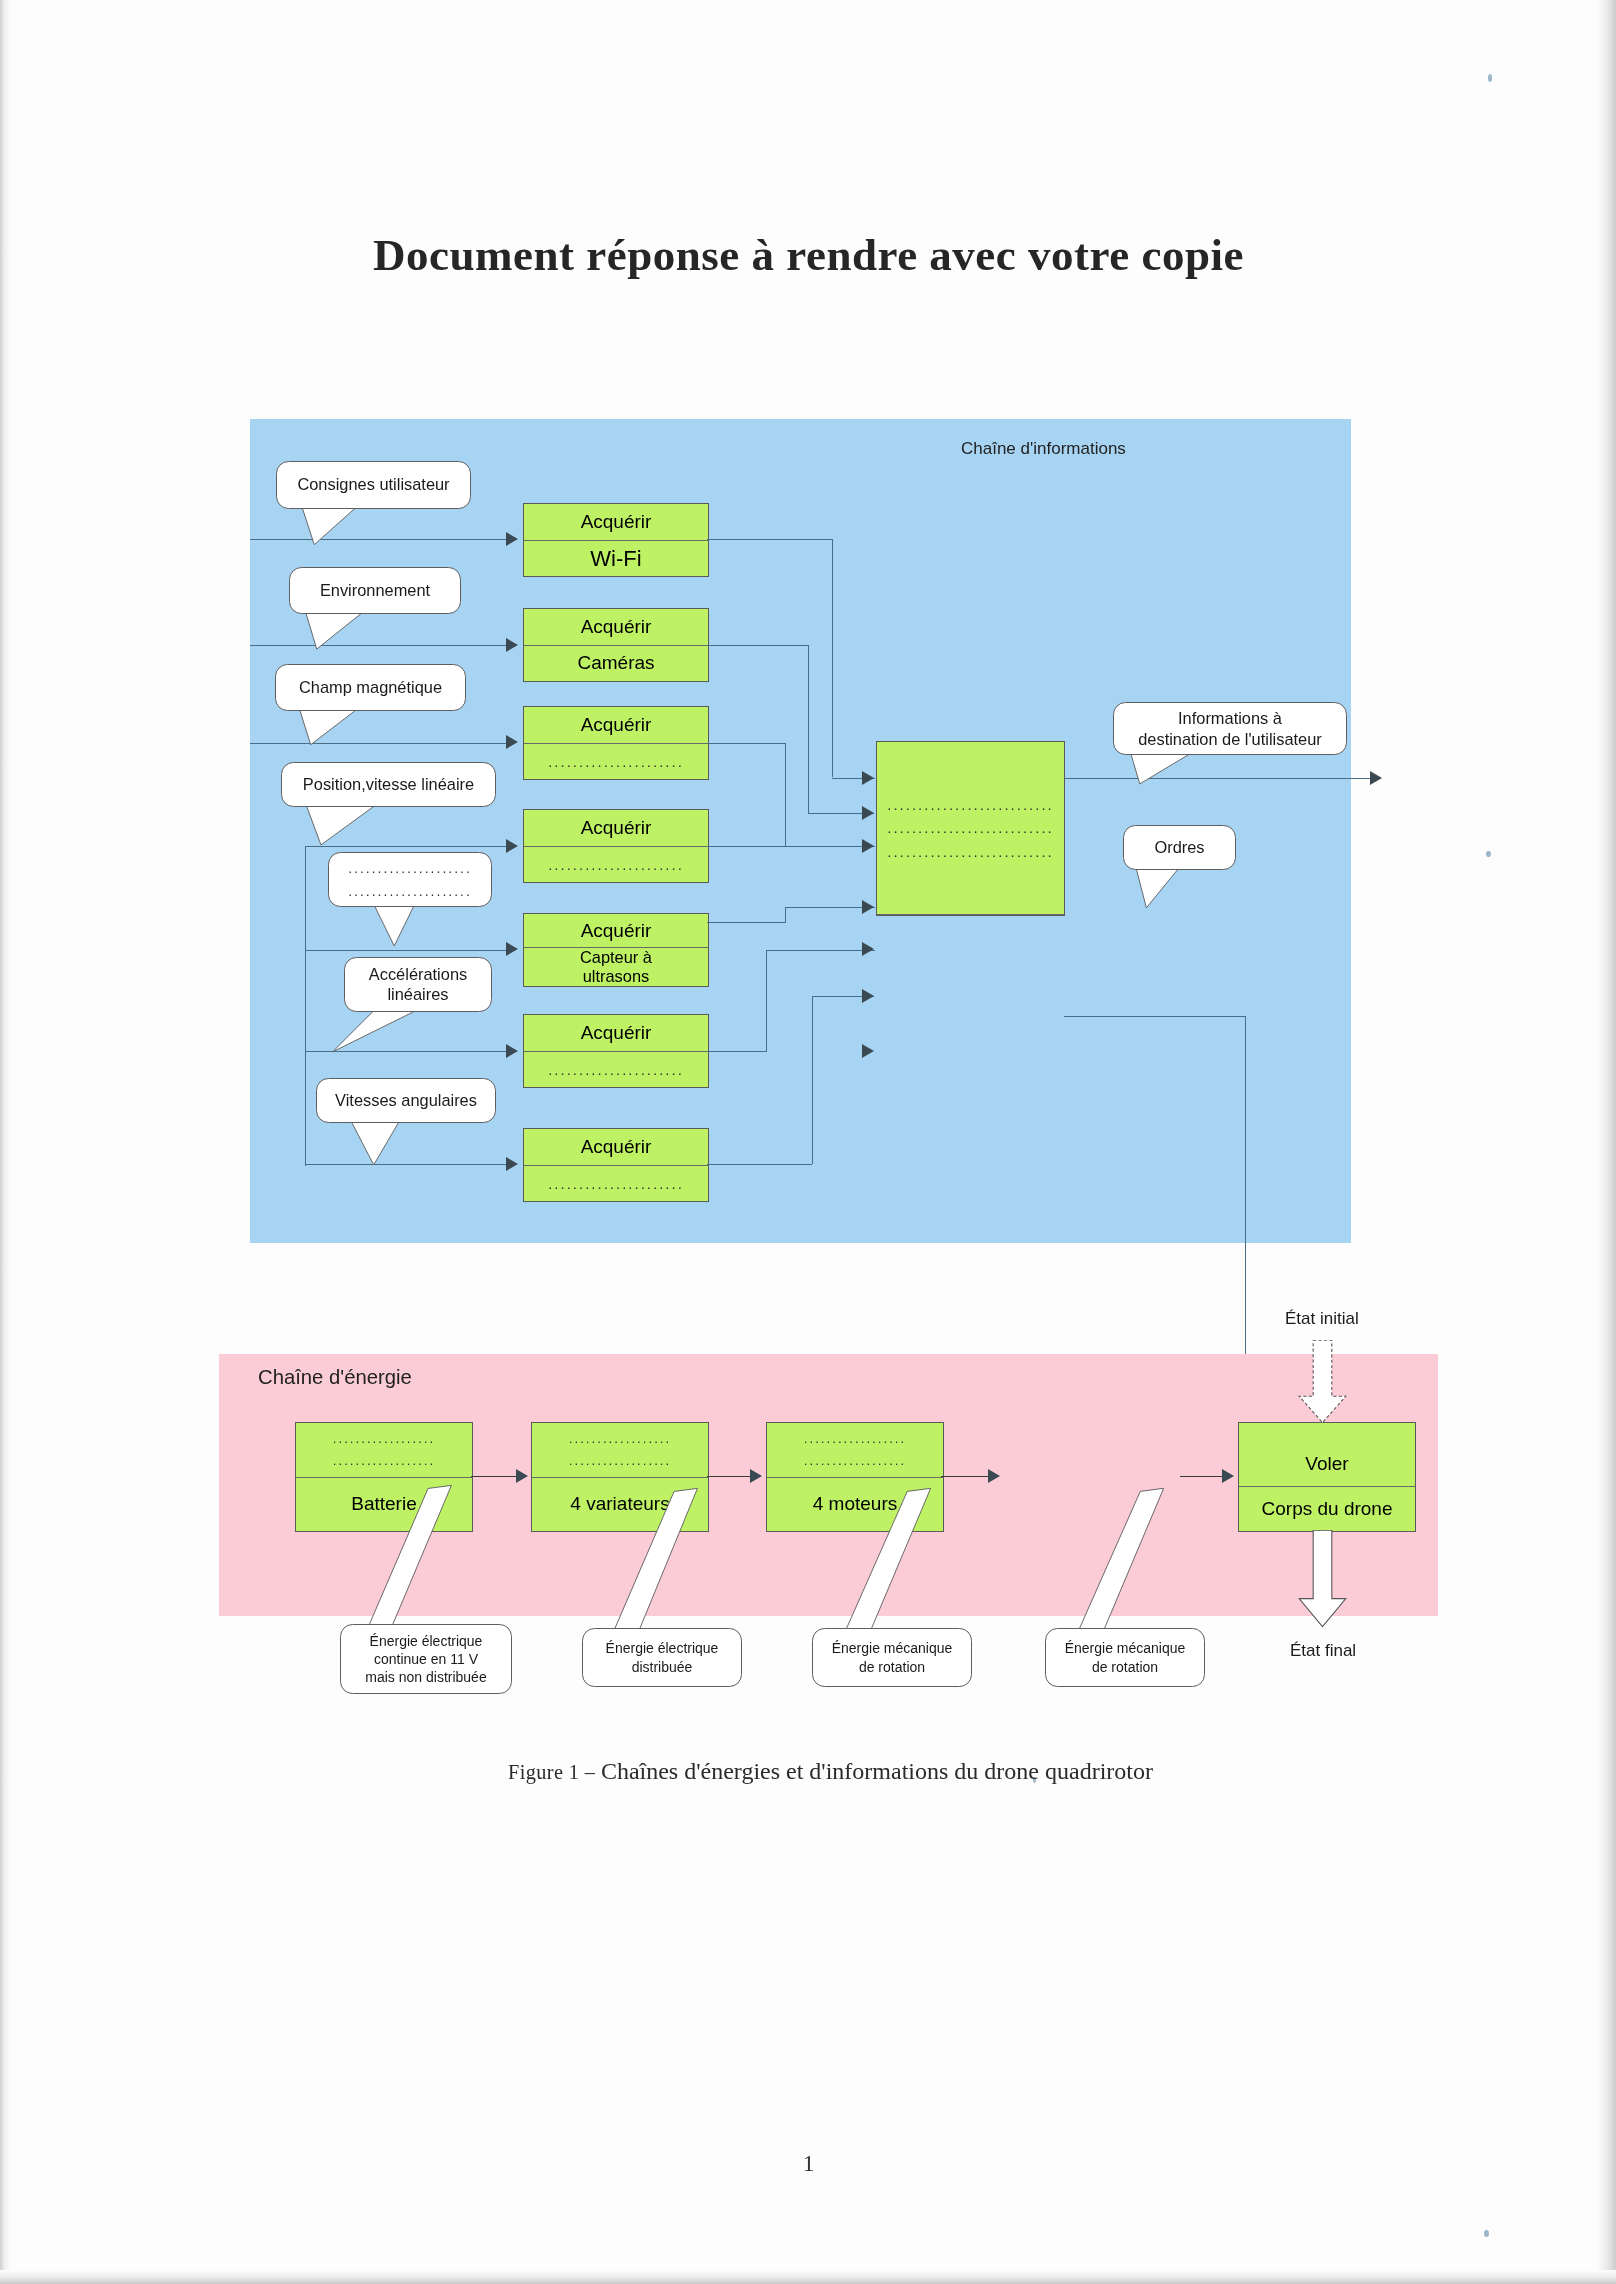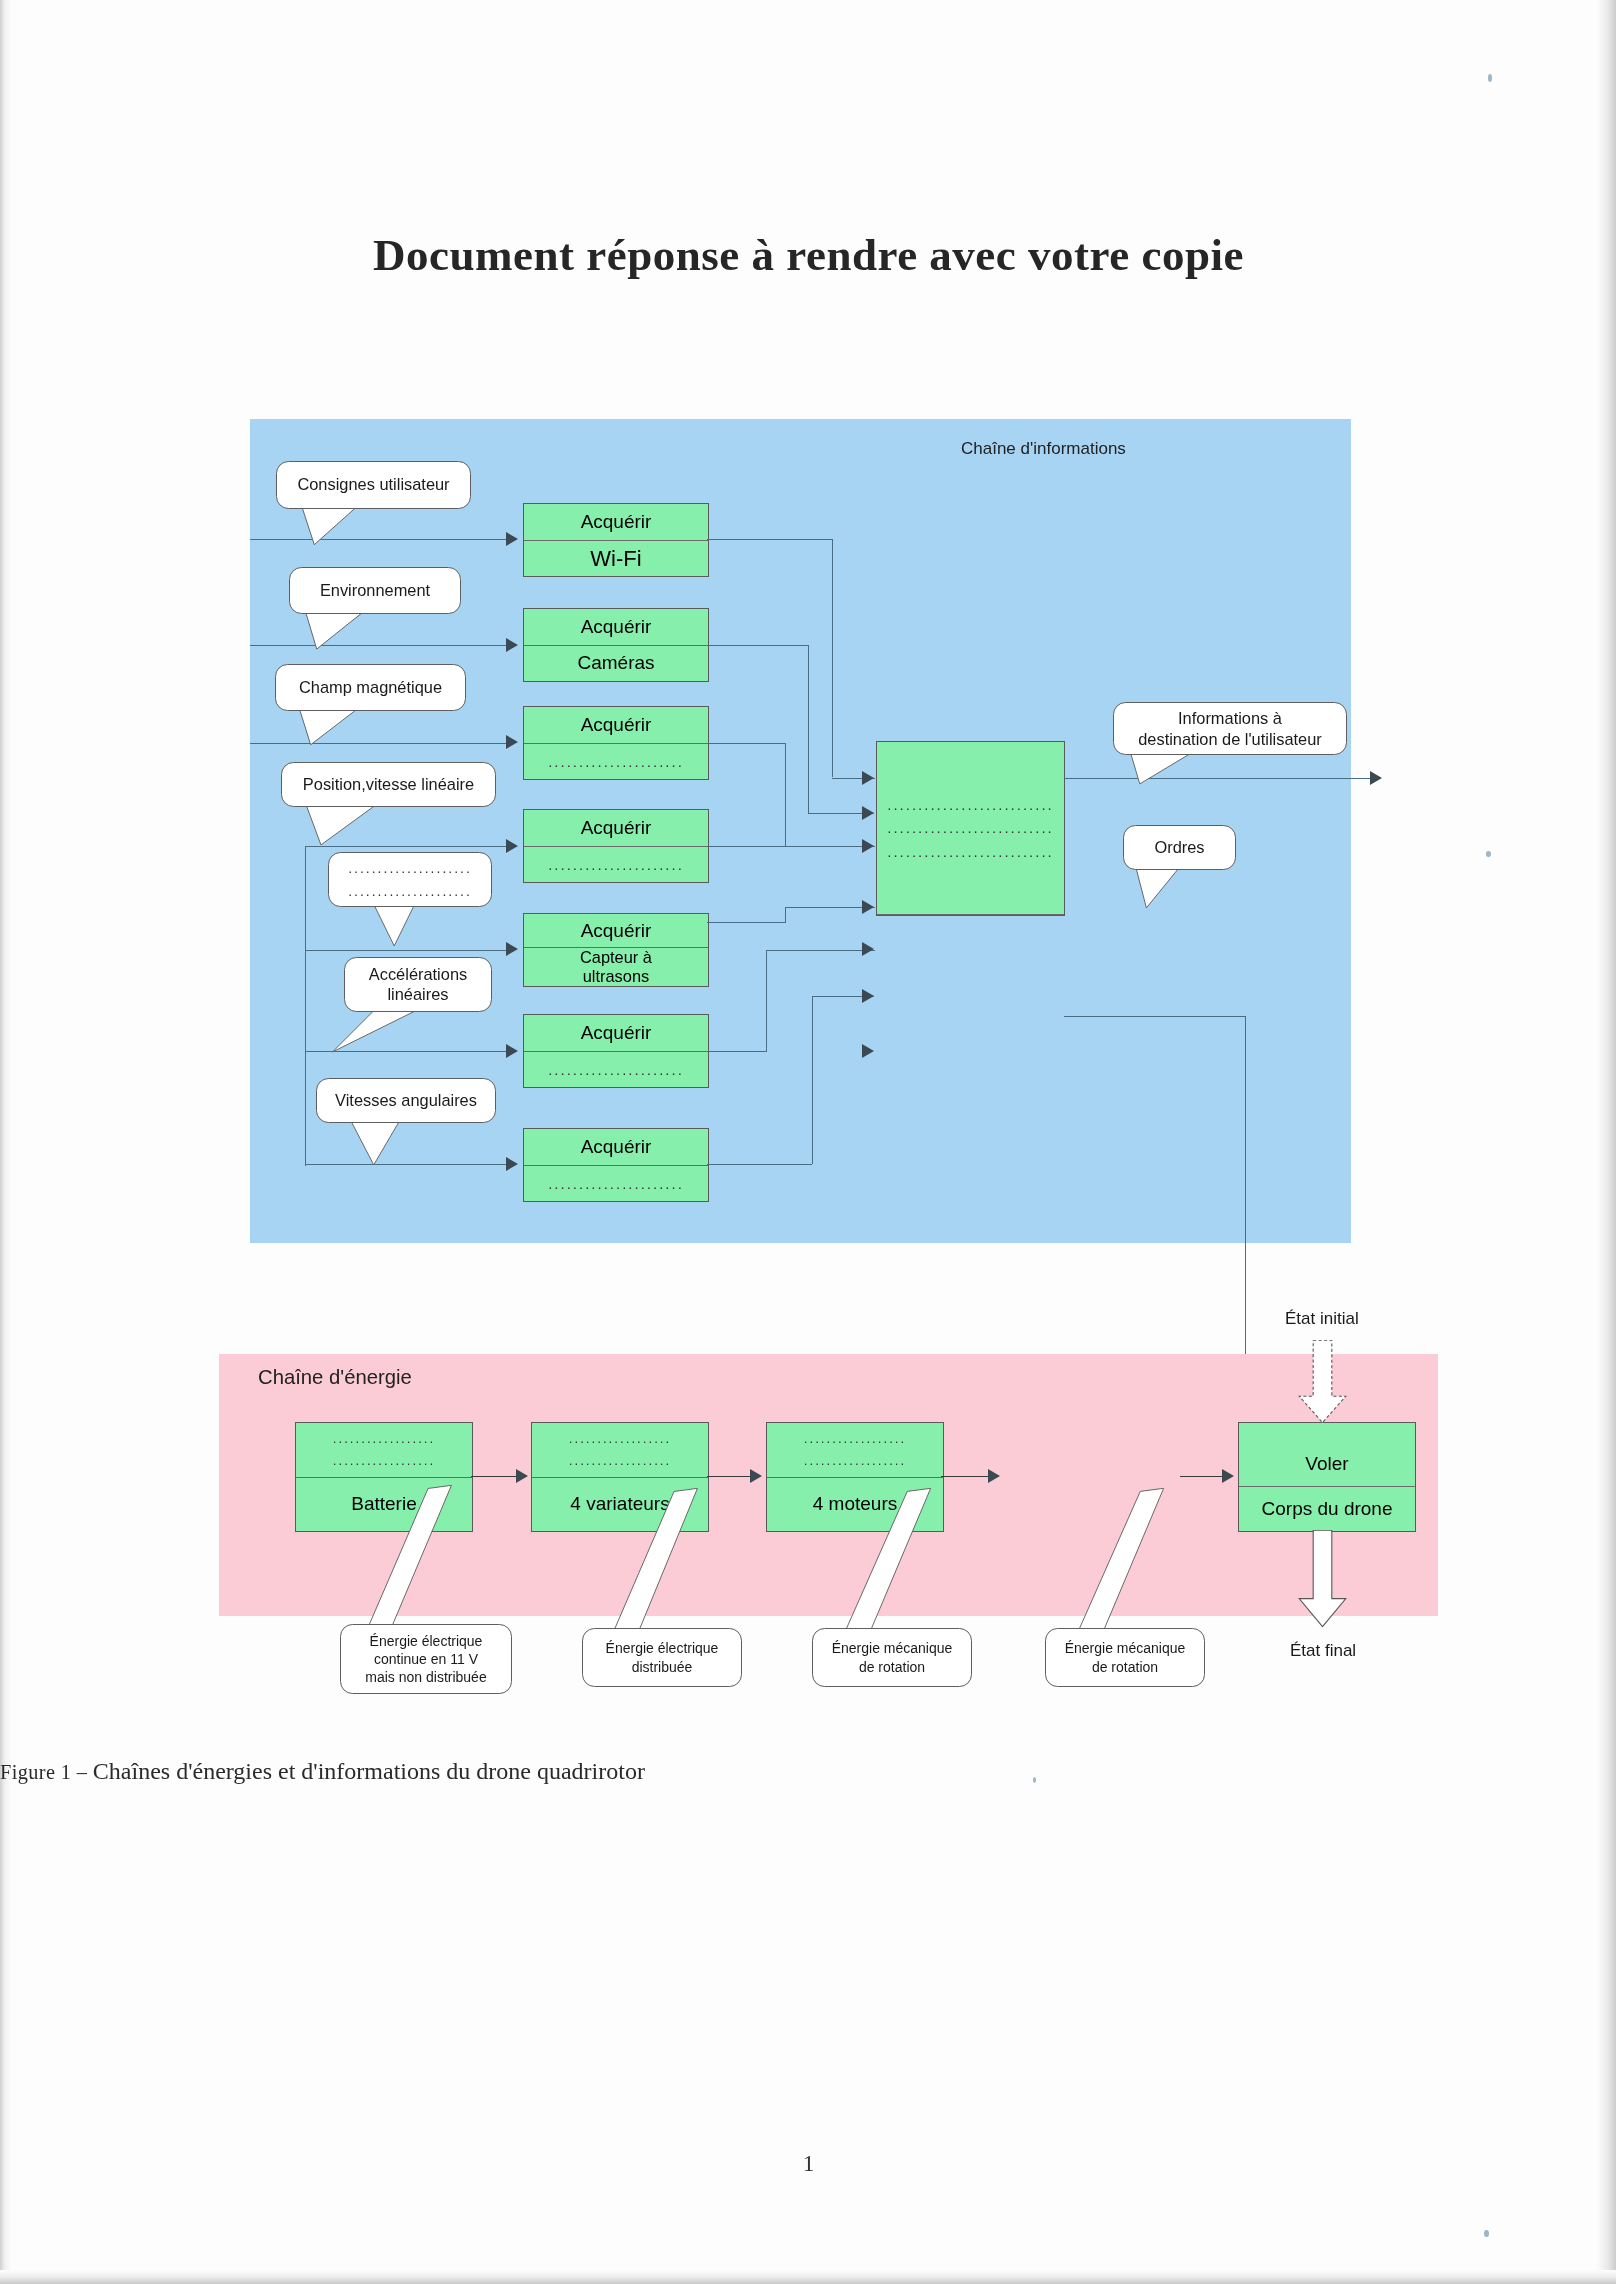--- a/index.html
+++ b/index.html
@@ -54,21 +54,21 @@
     background:#fbccd6;
   }
   #energy-band-title{
     position:absolute;left:258px;top:975px;
     font-family:"Liberation Sans",sans-serif;
     font-size:20.3px;color:#222;
   }
 
   
   .fbox{
-    position:absolute;background:#86efac;border:0.8px solid #5a5a5a;
+    position:absolute;background:#bef264;border:0.8px solid #5a5a5a;
     font-family:"Liberation Sans",sans-serif;
     display:flex;flex-direction:column;
   }
   .fbox .top,.fbox .bot{
     flex:1;display:flex;align-items:center;justify-content:center;
     text-align:center;line-height:1.15;padding:0 3.1px;
   }
   .fbox .top{border-bottom:0.8px solid #6a6a6a;}
   .dots{letter-spacing:2px;font-size:15px;color:#333;}
   .dots2{display:flex;flex-direction:column;gap:6.2px;align-items:center;justify-content:center;}
@@ -110,22 +110,23 @@
   
   .block-arrow{position:absolute;}
 
   .small-label{
     position:absolute;font-family:"Liberation Sans",sans-serif;
     font-size:17px;color:#1a1a1a;
   }
 
   #fig-caption{
     position:absolute;left:0;right:0;top:1758px;
-    font-size:24px;color:#2a2a2a;
+    text-align:center;font-size:24px;color:#2a2a2a;
     font-family:"Liberation Serif",serif;
+    padding-left:44px;
   }
   #fig-caption .sc{font-size:20.3px;letter-spacing:0.4px;}
 
   #page-number{
     position:absolute;left:0;right:0;top:2150px;
     text-align:center;font-size:23.4px;color:#333;
   }
 
   .speck{position:absolute;background:#9bb7c9;border-radius:50%;}
 </style>

